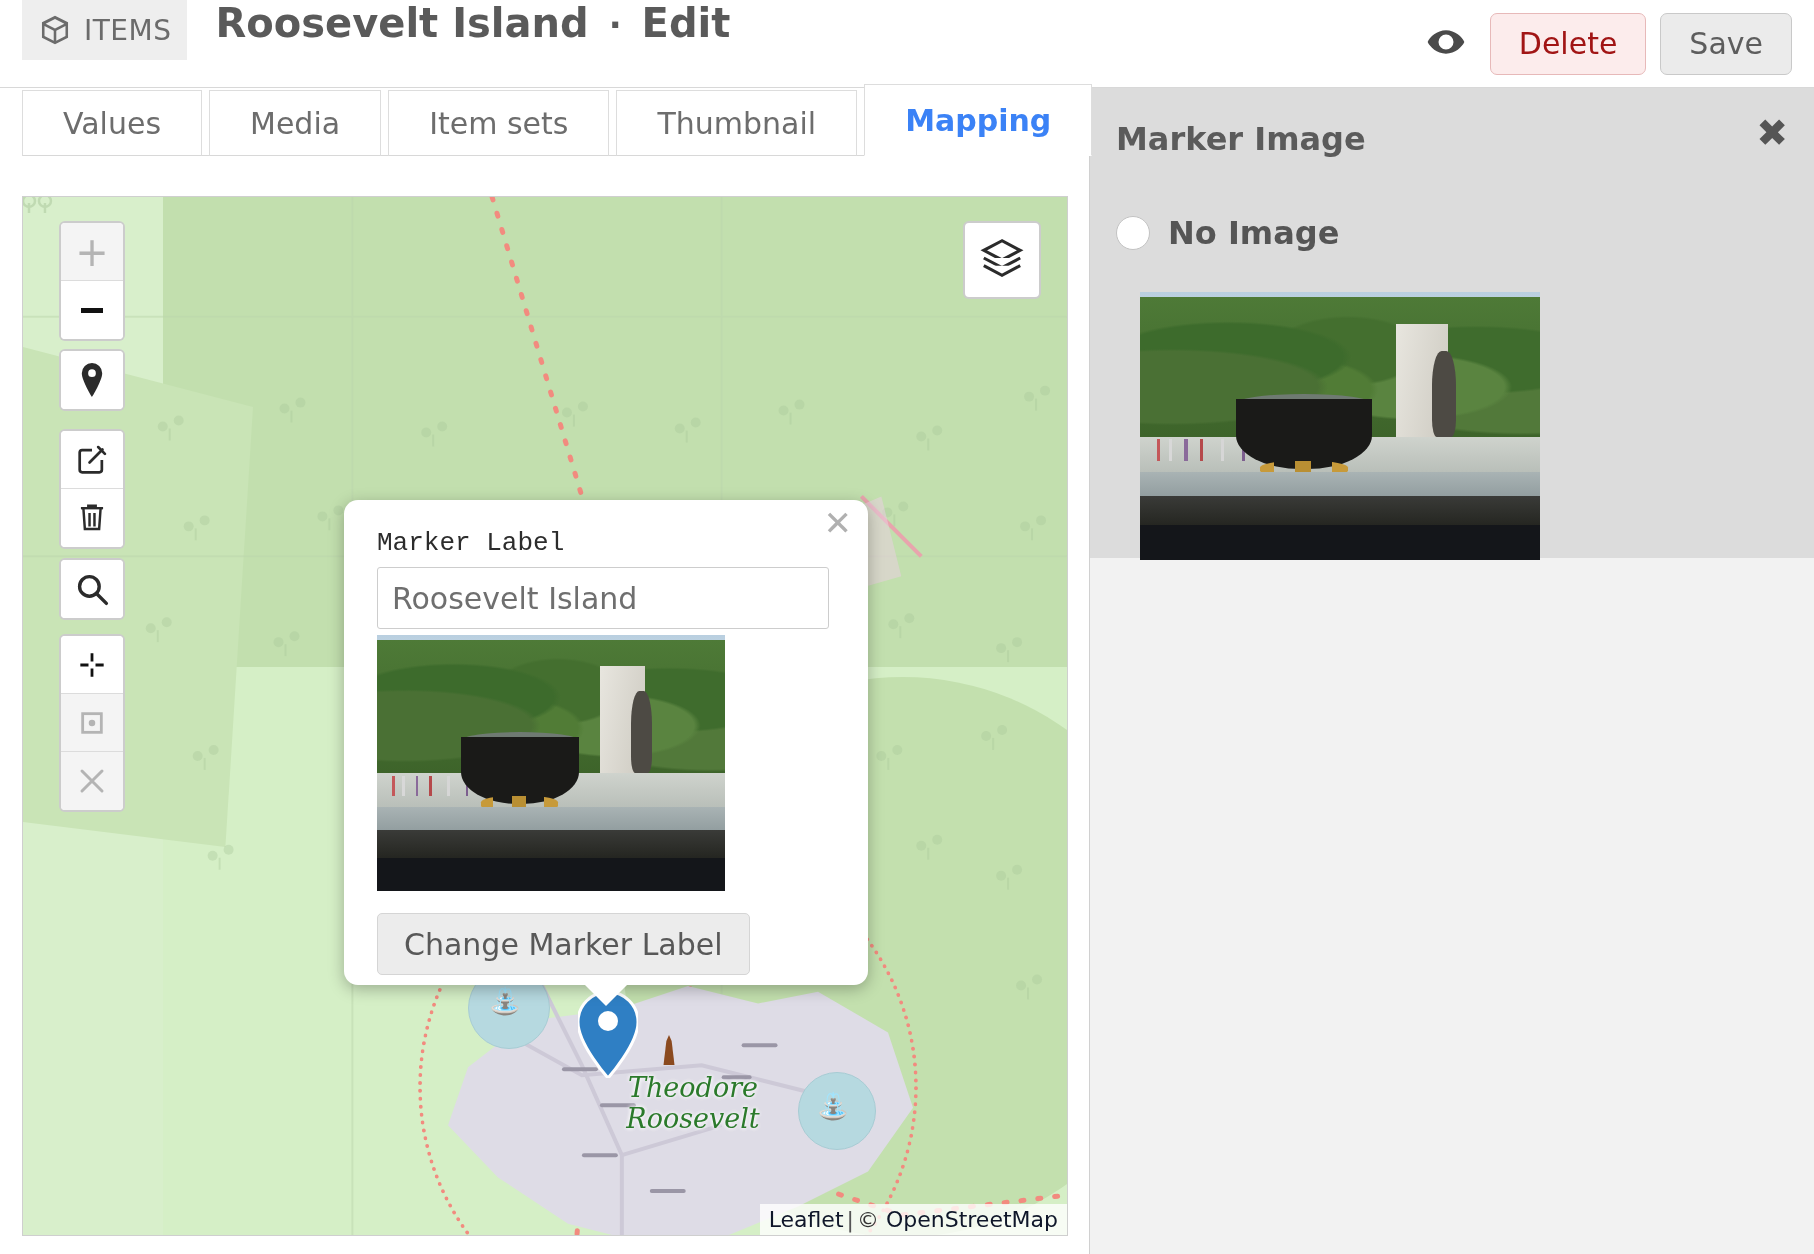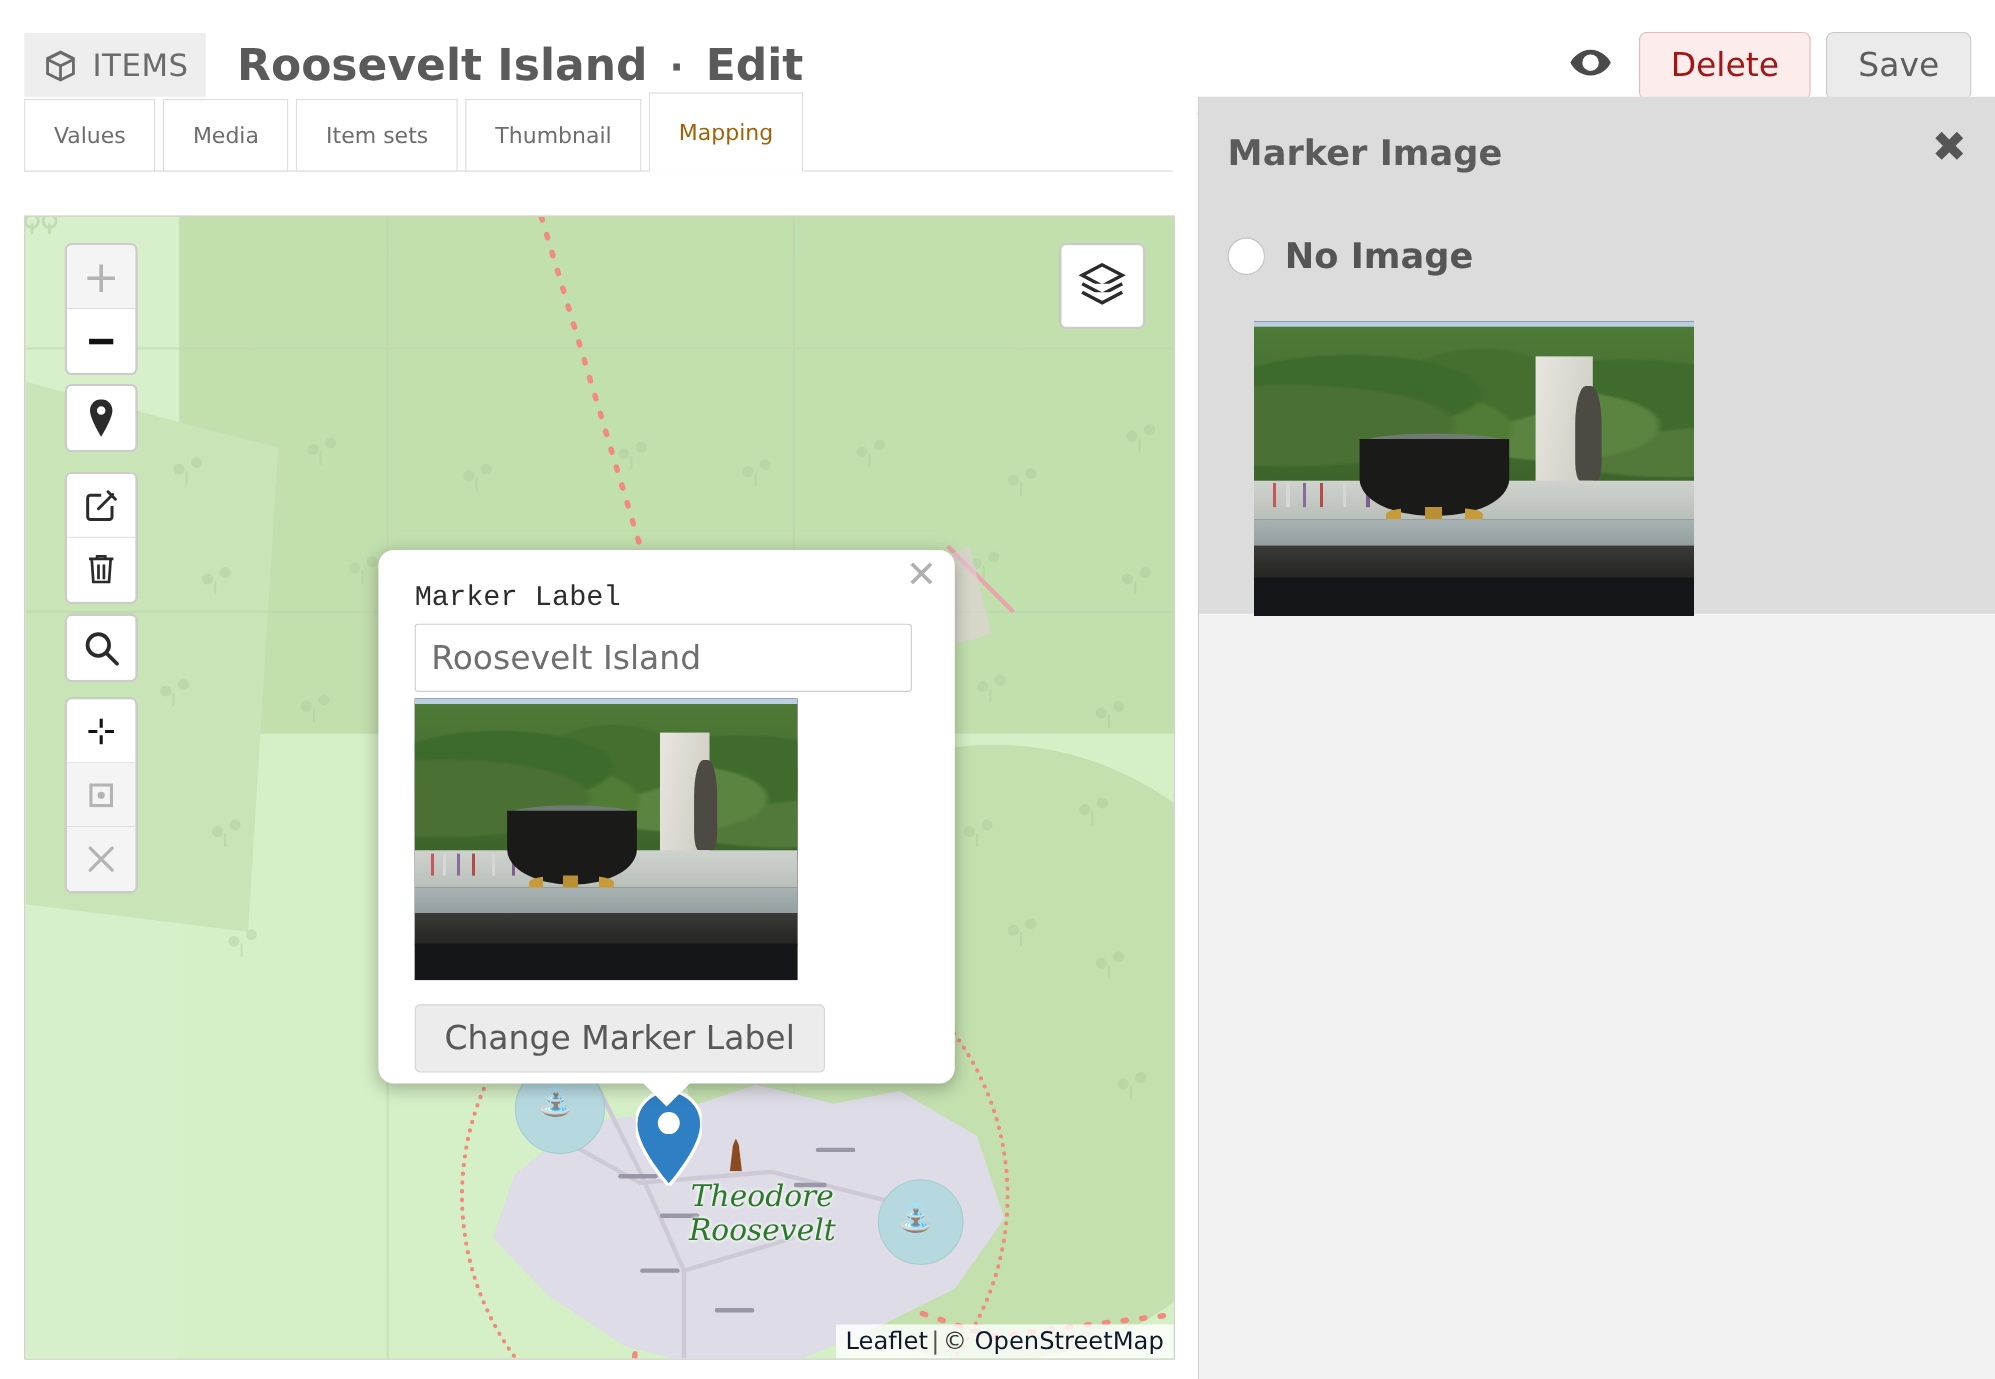--- a/index.html
+++ b/index.html
@@ -6,25 +6,25 @@
   html, body {
     margin: 0; padding: 0;
     width: 1814px; height: 1254px;
     background: #ffffff;
     font-family: "Liberation Sans", sans-serif;
     overflow: hidden;
   }
 
   
   .header {
-    position: absolute; top: 16px; left: 0;
+    position: absolute; top: 0; left: 0;
     width: 1814px; height: 88px;
     background: #ffffff;
     border-bottom: 1px solid #d8d8d8;
-    display: flex; align-items: center;
+    display: flex; 
   }
   .items-chip {
     margin-left: 22px;
     height: 60px; min-width: 148px;
     background: #eeeeee;
     display: flex; align-items: center; justify-content: center;
     gap: 12px; padding: 0 16px;
   }
   .cube-icon { width: 34px; height: 34px; display:block; }
   .items-chip .lbl {
@@ -61,30 +61,30 @@
     background: #fff;
     display: flex; align-items: flex-end;
     padding-left: 22px;
   }
   .tabbar::after {
     content: ""; position: absolute; left: 22px; right: 22px; bottom: 20px;
     height: 1px; background: #d8d8d8;
   }
   .tab {
     position: relative; z-index: 2;
-    height: 66px; padding: 0 26px;
+    height: 66px; padding: 0 40px;
     display: flex; align-items: center; justify-content: center;
     border: 1px solid #ddd; border-bottom: 1px solid #d8d8d8;
     background: #fff; color: #6d6d6d;
-    font-size: 20px; font-family: "DejaVu Sans", sans-serif;
+    font-size: 30px; font-family: "DejaVu Sans", sans-serif;
     margin-bottom: 20px; margin-right: 7px; cursor: pointer;
     white-space: nowrap;
   }
   .tab.active {
-    font-weight: normal; color: #a16207;
+    font-weight: bold; color: #3b82f6;
     border-bottom-color: #fff;
     height: 72px;
     margin-top: 18px;
   }
 
   
   .map-wrap {
     position: absolute; left: 22px; top: 196px;
     width: 1046px; height: 1040px;
     border: 1px solid #cfcfcf;

